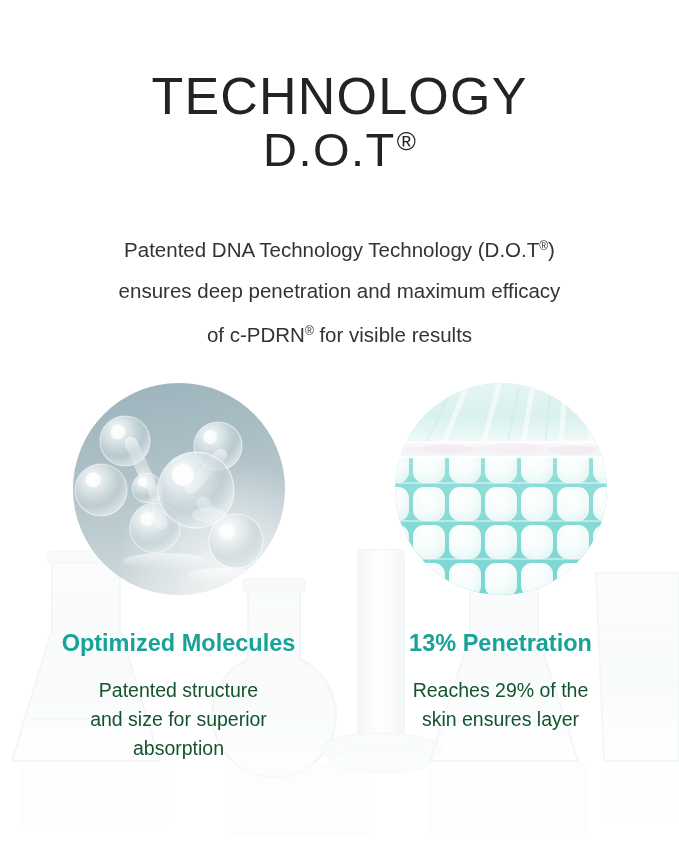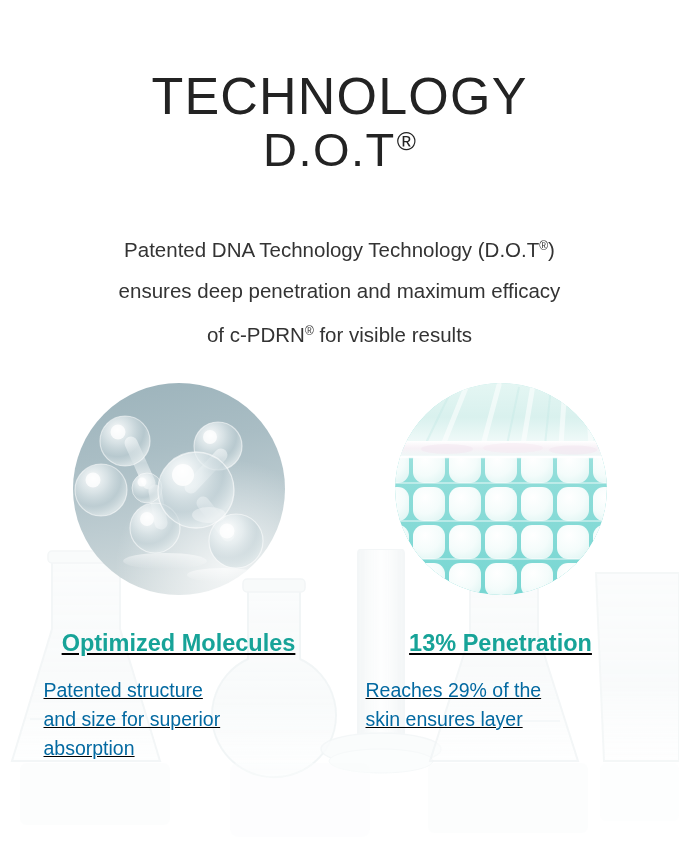--- a/index.html
+++ b/index.html
@@ -86,21 +86,20 @@
   }
 
   
   .columns {
     position: absolute;
     left: 0;
     top: 383px;
     width: 679px;
     display: flex;
     justify-content: center;
-    text-decoration: underline;
   }
   .col {
     width: 322px;
     display: flex;
     flex-direction: column;
     align-items: center;
   }
 
   .circle {
     position: relative;
@@ -132,23 +131,23 @@
     font-weight: 700;
     color: #17a398;
     line-height: 1.1;
     text-align: center;
     white-space: nowrap;
   }
   .col-body {
     margin-top: 19px;
     font-size: 19.5px;
     font-weight: 400;
-    color: #0369a1;
+    color: #14532d;
     line-height: 29px;
-    text-align: left;
+    text-align: center;
     width: 270px;
   }
 </style>
 </head>
 <body>
 
 <div class="page">
 
   <svg class="labware-watermark" viewBox="0 0 679 300" xmlns="http://www.w3.org/2000/svg" aria-hidden="true">
     <defs>

